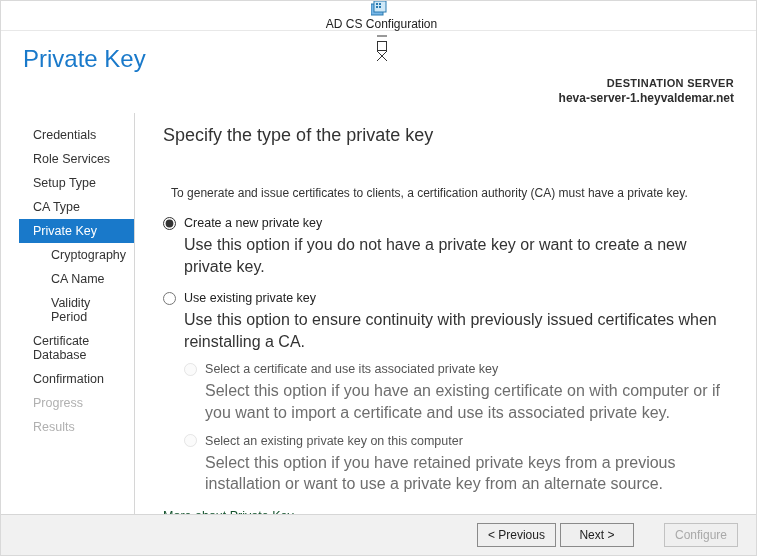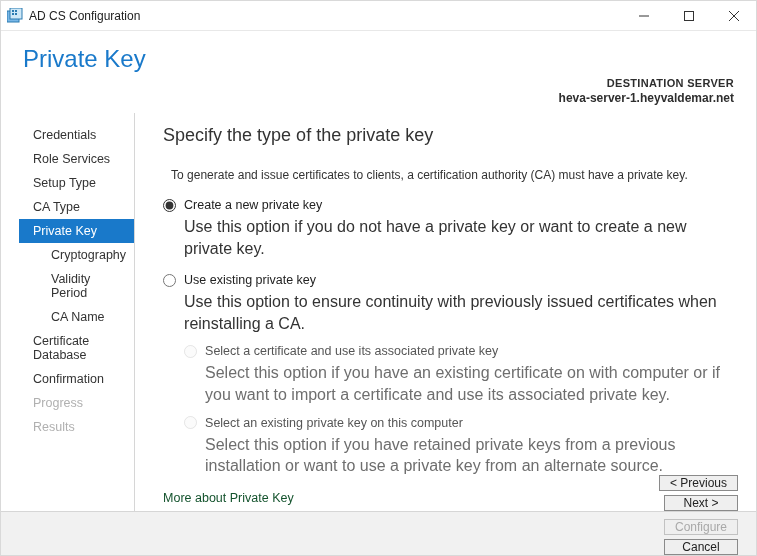--- a/index.html
+++ b/index.html
@@ -1,54 +1,54 @@
 <!DOCTYPE html>
 <html><head>
 <meta charset="utf-8">
 <style>
   * { box-sizing: border-box; margin: 0; padding: 0; }
   body { font-family: "Segoe UI", Arial, sans-serif; font-size: 12px; color: #323232;
          background: #f2f2f2; width: 757px; height: 556px; overflow: hidden; }
   .window { background: #fff; width: 757px; height: 556px; display: flex; flex-direction: column; border: 1px solid #d9d9d9;}
   
-  .titlebar { height: 30px; display: flex; align-items: center; padding: 0 0 0 6px; border-bottom: 1px solid #e8e8e8;}
+  .titlebar { height: 30px; display: flex; align-items: center; padding: 0 0 0 6px; border-bottom: 1px solid #e8e8e8; flex-direction: column;}
   .titlebar .app-icon { width: 16px; height: 16px; margin-right: 6px; }
   .titlebar .title { font-size: 12px; color: #222; flex: 0 0 auto; }
   .titlebar .spacer { flex: 1 1 auto; }
   .winbtn { width: 45px; height: 30px; display: flex; align-items: center; justify-content: center; font-size: 14px; color: #333; }
   .winbtn svg { stroke:#333; }
   
   .header { padding: 14px 22px 8px 22px; display: flex; align-items: flex-start; }
   .header .big { font-size: 24px; font-weight: 400; color: #1979ca; }
   .header .dest { text-align: right; margin-left: auto; margin-top: 32px; }
   .header .dest .lab { font-size: 11px; font-weight: 700; letter-spacing: .3px; color:#2e2e2e; }
   .header .dest .val { font-size: 12px; font-weight: 700; color:#2e2e2e; margin-top:2px; }
   
   .body { flex: 1 1 auto; display: flex; overflow: hidden; padding: 0 4px 0 0;}
   .sidebar { width: 190px; padding: 10px 0 0 18px; border-right: 1px solid #d6d6d6; }
   .nav-item { padding: 5px 8px 5px 14px; font-size: 12.5px; color: #333; cursor: default; }
   .nav-item.sub { padding-left: 32px; }
   .nav-item.selected { background: #1979ca; color: #fff; }
   .nav-item.disabled { color: #b0b0b0; }
   .content { flex: 1 1 auto; padding: 10px 22px 0 28px; position: relative; display:flex; flex-direction:column;}
-  .content h2 { font-size: 18px; font-weight: 400; color: #333; margin-bottom: 22px; margin-top:2px; }
+  .content h2 { font-size: 18px; font-weight: 400; color: #333; margin-bottom: 40px; margin-top:2px; }
   .intro { font-size: 12px; color: #333; margin-bottom: 16px; margin-left: 8px; }
   .opt { margin-bottom: 14px; }
   .opt-row { display: flex; align-items: center; gap: 8px; }
   .opt-row input[type=radio] { width: 13px; height: 13px; accent-color: #333; }
   .opt-row.disabled input[type=radio] { filter: grayscale(1) opacity(.55); }
   .opt-row.disabled .lbl { color: #555; }
   .opt-label { font-size: 12.5px; color: #222; }
   .opt-desc { font-size: 16px; color: #333; margin: 4px 0 0 21px; line-height: 1.35; }
   .subopt { margin-left: 21px; margin-top: 10px; }
   .subopt .opt-desc { color: #6e6e6e; }
   .morelink { color: #14532d; font-size: 12.5px; margin-top: auto; margin-bottom: 16px; cursor: default; }
   
   .footer { height: 44px; border-top: 1px solid #d6d6d6; background: #f1f1f1; display: flex;
-            align-items: flex-end; justify-content: flex-end; padding: 0 18px; gap: 4px; flex-direction: column; }
+            align-items: center; justify-content: flex-end; padding: 0 18px; gap: 4px; }
   .btn { min-width: 74px; height: 24px; border: 1px solid #8a8a8a; background: #efefef;
          font-size: 12px; color: #222; padding: 0 10px; cursor: default; }
   .btn.disabled { color: #a9a9a9; border-color:#c2c2c2; }
   .btn-gap { width: 22px; }
 </style>
 </head>
 <body>
 
 <div class="window">
 
@@ -93,22 +93,22 @@
 
   <div class="body">
 
     <div class="sidebar">
       <div class="nav-item">Credentials</div>
       <div class="nav-item">Role Services</div>
       <div class="nav-item">Setup Type</div>
       <div class="nav-item">CA Type</div>
       <div class="nav-item selected">Private Key</div>
       <div class="nav-item sub">Cryptography</div>
+      <div class="nav-item sub">CA Name</div>
       <div class="nav-item sub">Validity Period</div>
-      <div class="nav-item sub">CA Name</div>
       <div class="nav-item">Certificate Database</div>
       <div class="nav-item">Confirmation</div>
       <div class="nav-item disabled">Progress</div>
       <div class="nav-item disabled">Results</div>
     </div>
 
     <div class="content">
       <h2>Specify the type of the private key</h2>
       <div class="intro">To generate and issue certificates to clients, a certification authority (CA) must have a private key.</div>
 
@@ -146,16 +146,15 @@
 
       <div class="morelink">More about Private Key</div>
     </div>
   </div>
 
   <div class="footer">
     <button class="btn">&lt; Previous</button>
     <button class="btn">Next &gt;</button>
     <span class="btn-gap"></span>
     <button class="btn disabled" disabled="">Configure</button>
-    <button class="btn">Cancel</button>
   </div>
 
 </div>
 
 </body></html>

